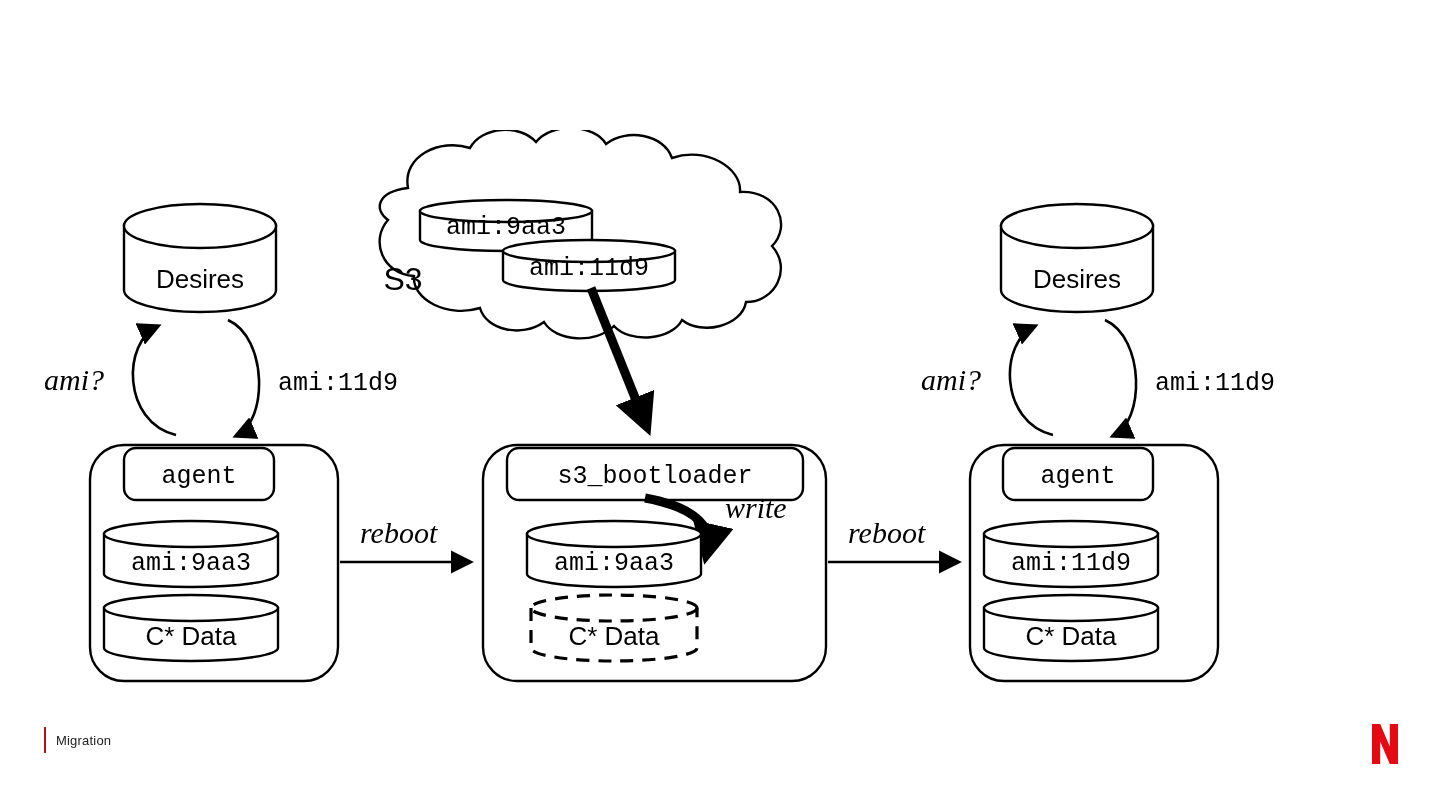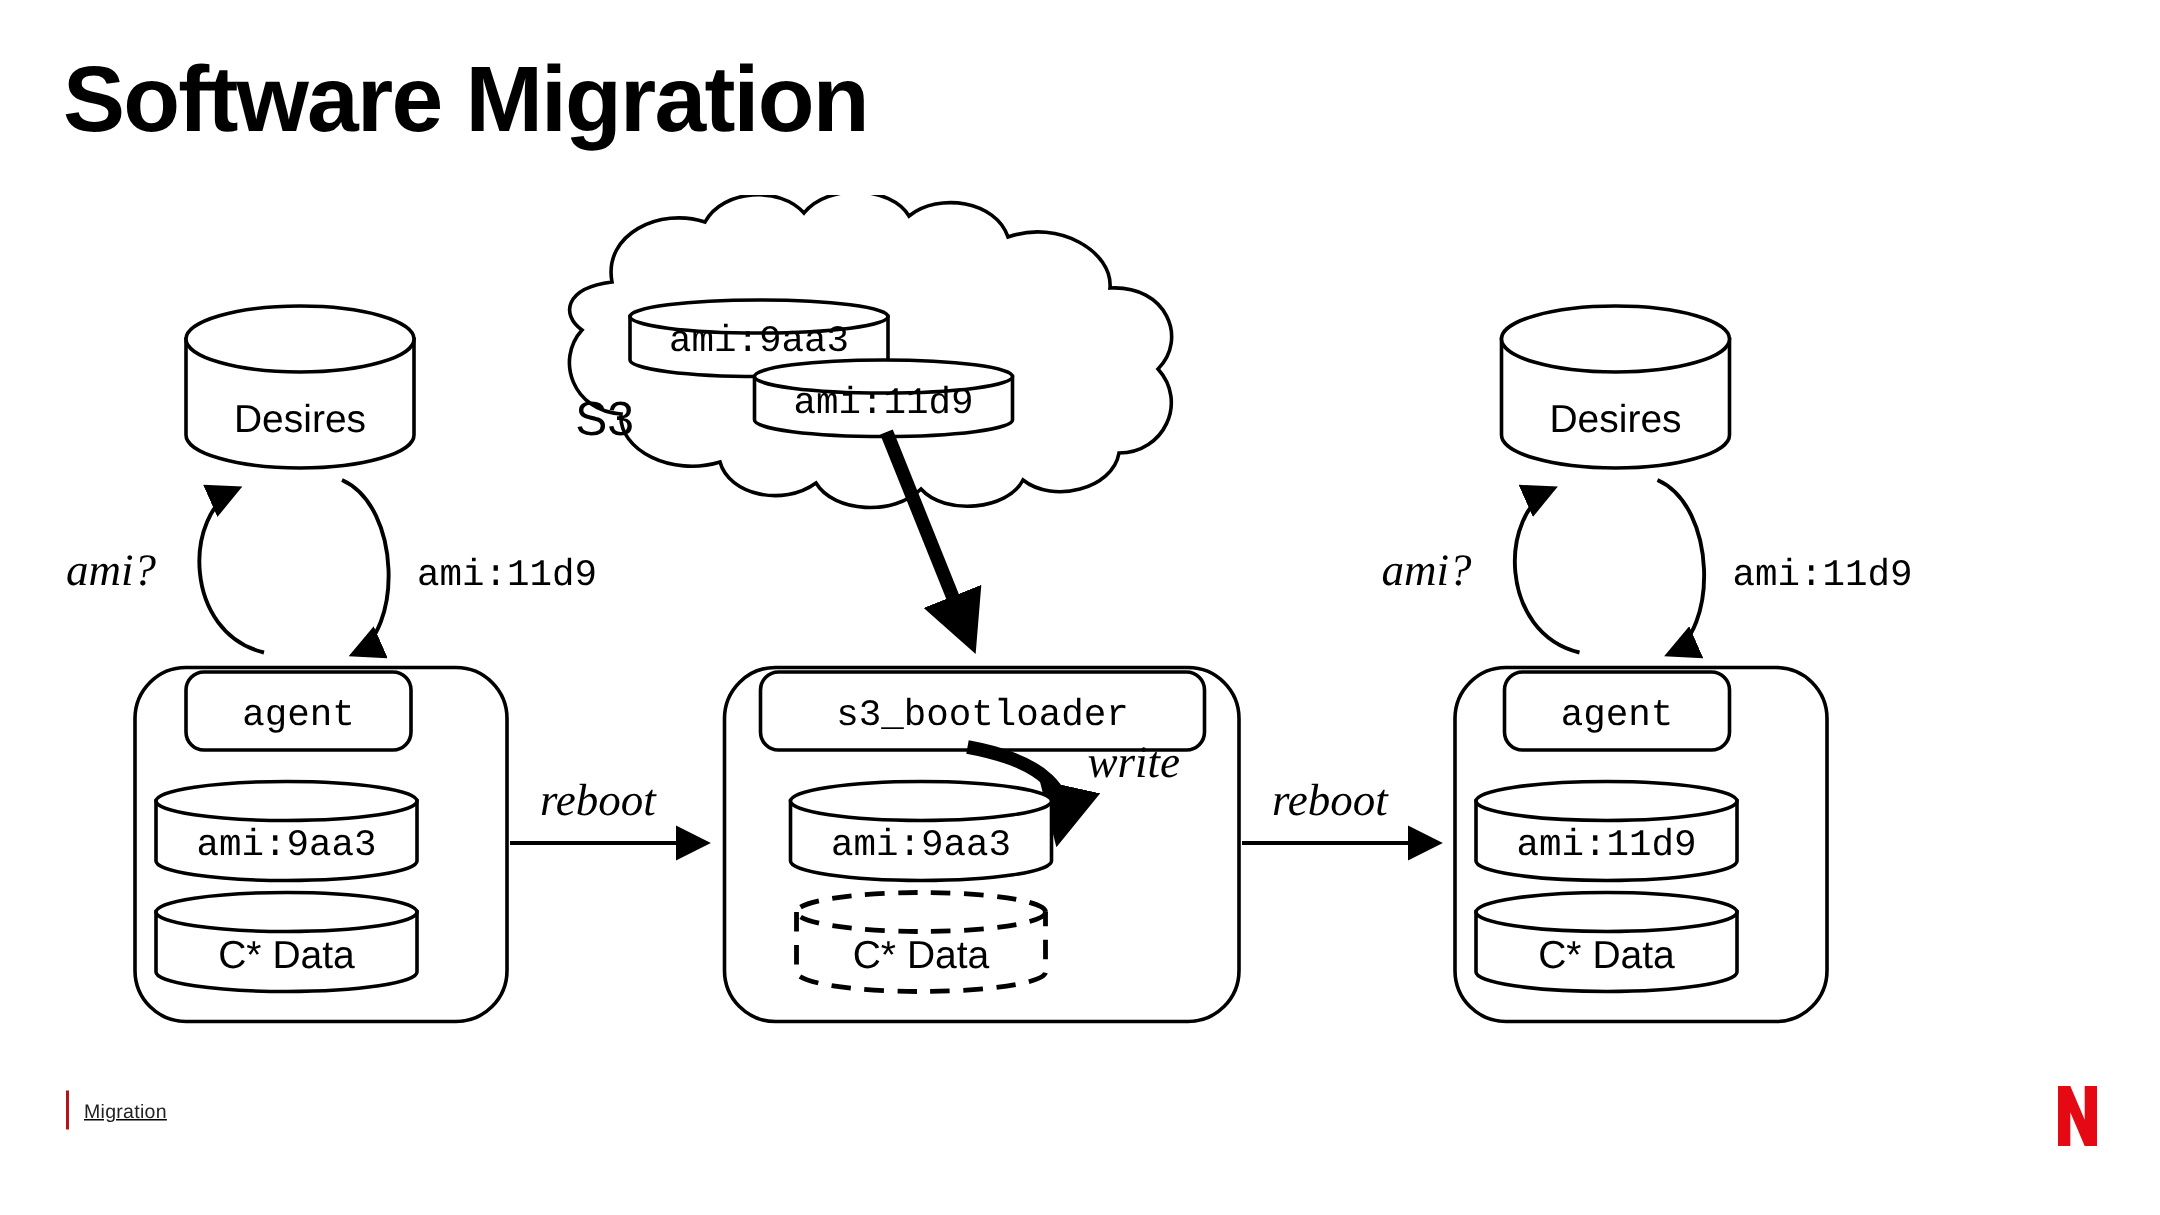--- a/index.html
+++ b/index.html
@@ -38,21 +38,20 @@
     width: 1440px;
     height: 570px;
   }
   #footer {
     position: absolute;
     left: 44px;
     top: 726px;
     display: flex;
     align-items: center;
     height: 28px;
-    text-decoration: underline;
   }
   #footer-rule {
     width: 2px;
     height: 26px;
     background: #b3141a;
     margin-right: 10px;
   }
   #footer-label {
     font-family: "Liberation Sans", sans-serif;
     font-size: 13px;
@@ -109,21 +108,20 @@
     stroke: #000000;
     stroke-width: 9;
   }
   .arrowfill { fill: #000000; }
 </style>
 </head>
 <body>
 
 <div id="slide">
 
-  <div id="slide-title">Software Migration</div>
 
   <svg id="diagram" viewBox="0 0 1440 570">
     <defs>
       <marker id="arrow" viewBox="0 0 12 12" refX="10" refY="6" markerWidth="9" markerHeight="9" orient="auto-start-reverse">
         <path d="M 0 0 L 12 6 L 0 12 z" class="arrowfill"></path>
       </marker>
       <marker id="arrowbig" viewBox="0 0 12 12" refX="7" refY="6" markerWidth="4.6" markerHeight="4.6" orient="auto-start-reverse">
         <path d="M 0 0 L 12 6 L 0 12 z" class="arrowfill"></path>
       </marker>
     </defs>

